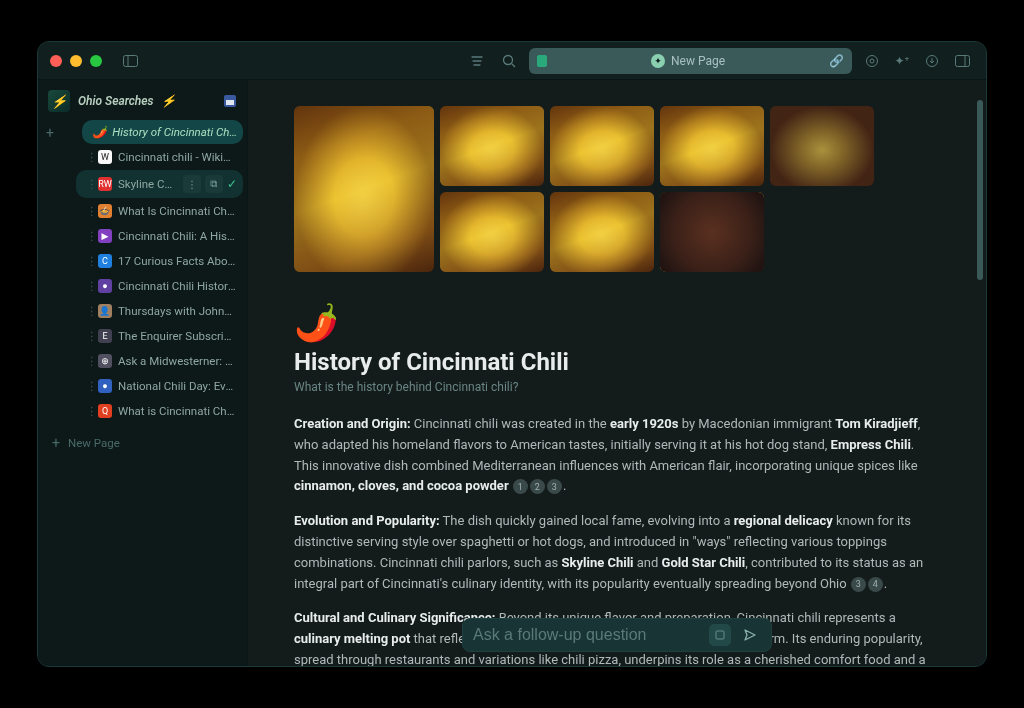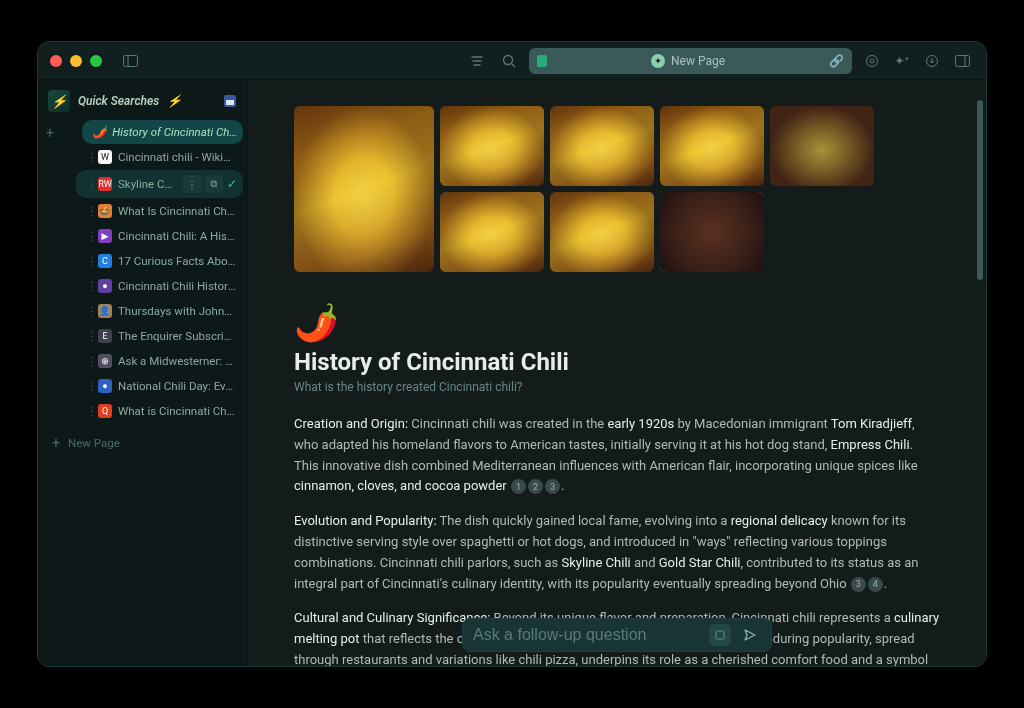--- a/index.html
+++ b/index.html
@@ -165,21 +165,21 @@
 }
 .img-cell.pot::after {
   background: radial-gradient(circle at 50% 50%, #5a3020 0%, #3a2018 60%, #1a1010 100%);
 }
 .article-emoji { font-size:36px; margin-bottom:4px; }
 .article-title { font-size:24px; font-weight:700; color:#e8ecec; margin-bottom:4px; }
 .article-subtitle { font-size:12px; color:#6a8585; margin-bottom:20px; }
 .article-body p {
   font-size:13px; line-height:1.6; color:#b0b8b8; margin-bottom:14px;
 }
-.article-body strong { color:#e8ecec; font-weight:400; }
+.article-body strong { color:#e8ecec; font-weight:700; }
 .cite {
   display:inline-flex; align-items:center; justify-content:center;
   width:15px; height:15px; border-radius:50%; background:#3a4a4a;
   color:#a0b0b0; font-size:9px; margin:0 1px; vertical-align:middle;
 }
 .followup-bar {
   position:absolute; bottom:14px; left:50%; transform:translateX(-50%);
   width: 310px; height:34px;
   background:#183434; border:1px solid #1e4040;
   border-radius:8px;
@@ -258,21 +258,21 @@
           </svg>
       </div>
     </div>
   </div>
 
   <div class="body-row">
 
     <div class="sidebar">
       <div class="quick-header">
         <span class="qh-badge">⚡</span>
-        <span>Quick Searches</span>
+        <span>Ohio Searches</span>
         <span style="color:#f5d040;">⚡</span>
         <span class="qh-end">
           <svg width="14" height="14" viewBox="0 0 14 14">
               <rect x="1" y="1" width="12" height="12" rx="2" fill="#3a5aa0"></rect>
               <rect x="3" y="6" width="8" height="5" fill="#fff" opacity="0.85"></rect>
             </svg>
         </span>
       </div>
 
       <div class="tree">
@@ -361,21 +361,21 @@
           <div class="img-cell"></div>
           <div class="img-cell"></div>
           <div class="img-cell empty"></div>
           <div class="img-cell"></div>
           <div class="img-cell"></div>
           <div class="img-cell pot"></div>
         </div>
 
         <div class="article-emoji">🌶️</div>
         <h1 class="article-title">History of Cincinnati Chili</h1>
-        <div class="article-subtitle">What is the history created Cincinnati chili?</div>
+        <div class="article-subtitle">What is the history behind Cincinnati chili?</div>
 
         <div class="article-body">
           <p>
             <strong>Creation and Origin:</strong><span> Cincinnati chili was created in the </span><strong>early 1920s</strong><span> by Macedonian immigrant </span><strong>Tom Kiradjieff</strong><span>, who adapted his homeland flavors to American tastes, initially serving it at his hot dog stand, </span><strong>Empress Chili</strong><span>. This innovative dish combined Mediterranean influences with American flair, incorporating unique spices like </span><strong>cinnamon, cloves, and cocoa powder</strong><span> </span><span id="cites1"><span class="cite">1</span><span class="cite">2</span><span class="cite">3</span></span>.
           </p>
           <p>
             <strong>Evolution and Popularity:</strong><span> The dish quickly gained local fame, evolving into a </span><strong>regional delicacy</strong><span> known for its distinctive serving style over spaghetti or hot dogs, and introduced in "ways" reflecting various toppings combinations. Cincinnati chili parlors, such as </span><strong>Skyline Chili</strong><span> and </span><strong>Gold Star Chili</strong><span>, contributed to its status as an integral part of Cincinnati's culinary identity, with its popularity eventually spreading beyond Ohio </span><span id="cites2"><span class="cite">3</span><span class="cite">4</span></span>.
           </p>
           <p>
             <strong>Cultural and Culinary Significance:</strong><span> Beyond its unique flavor and preparation, Cincinnati chili represents a </span><strong>culinary melting pot</strong><span> that reflects the city's immigrant heritage and Midwestern charm. Its enduring popularity, spread through restaurants and variations like chili pizza, underpins its role as a cherished comfort food and a symbol of Cincinnati's rich cultural and culinary landscape </span>.

